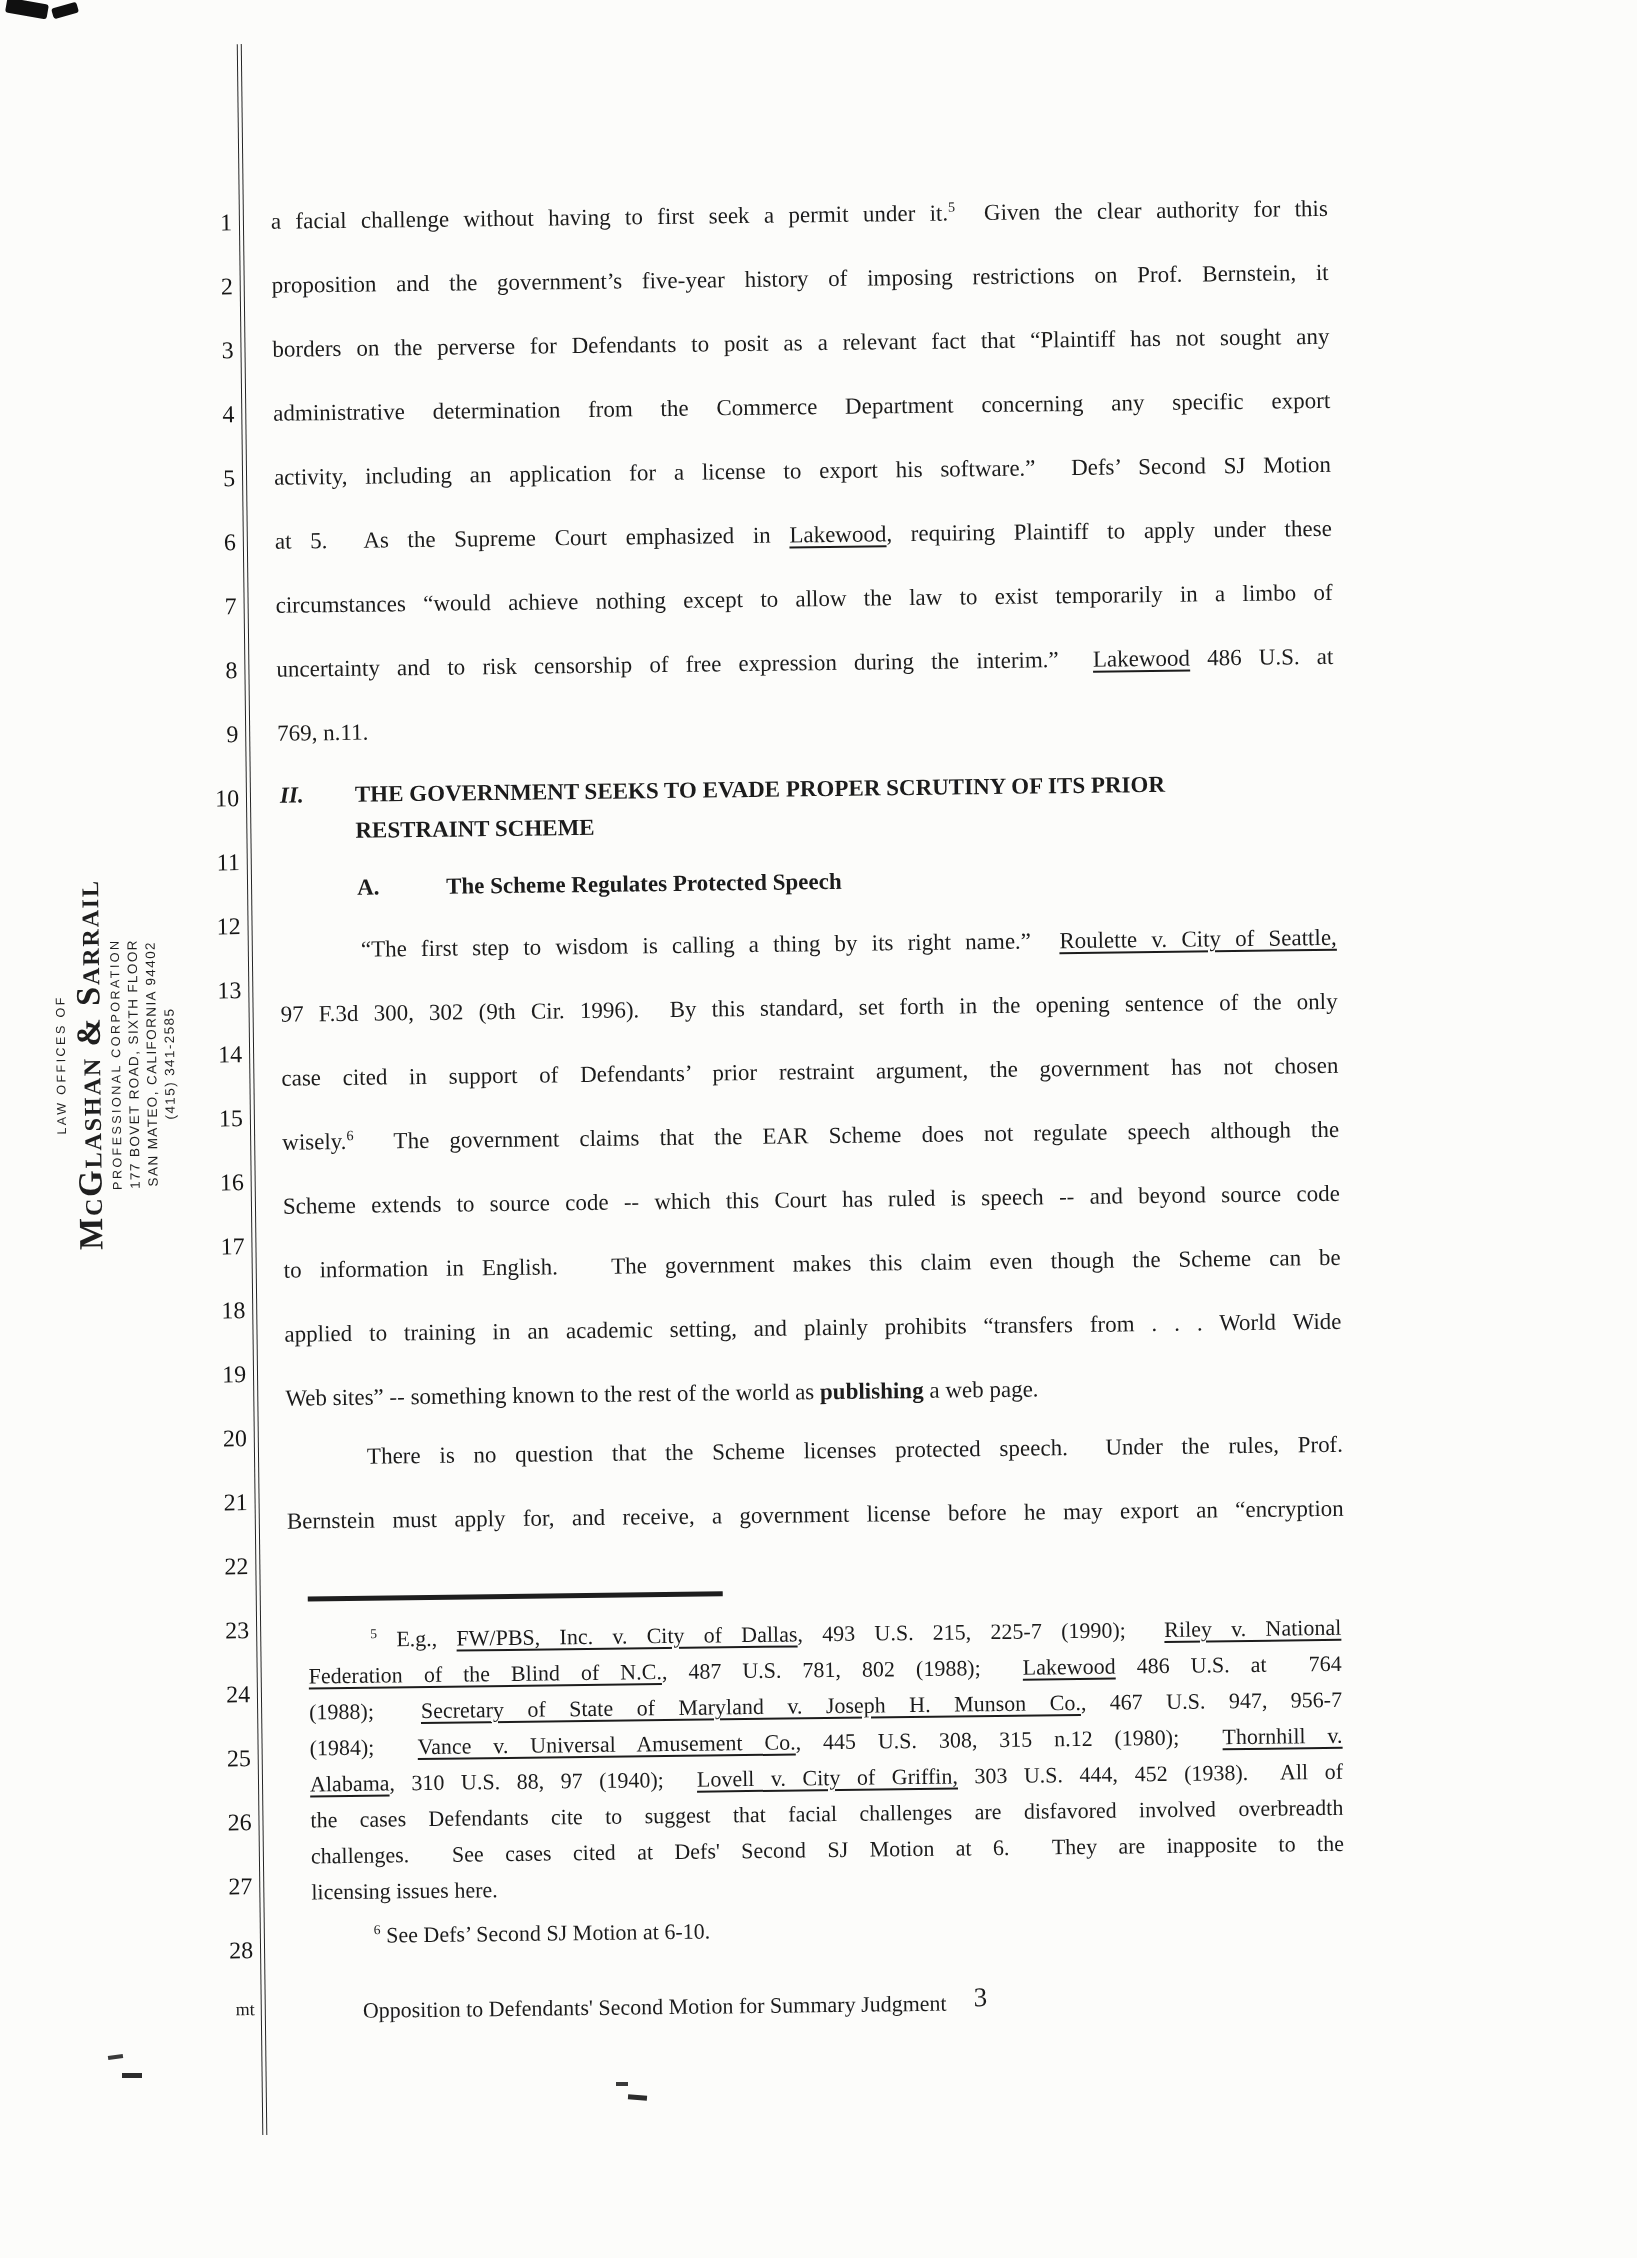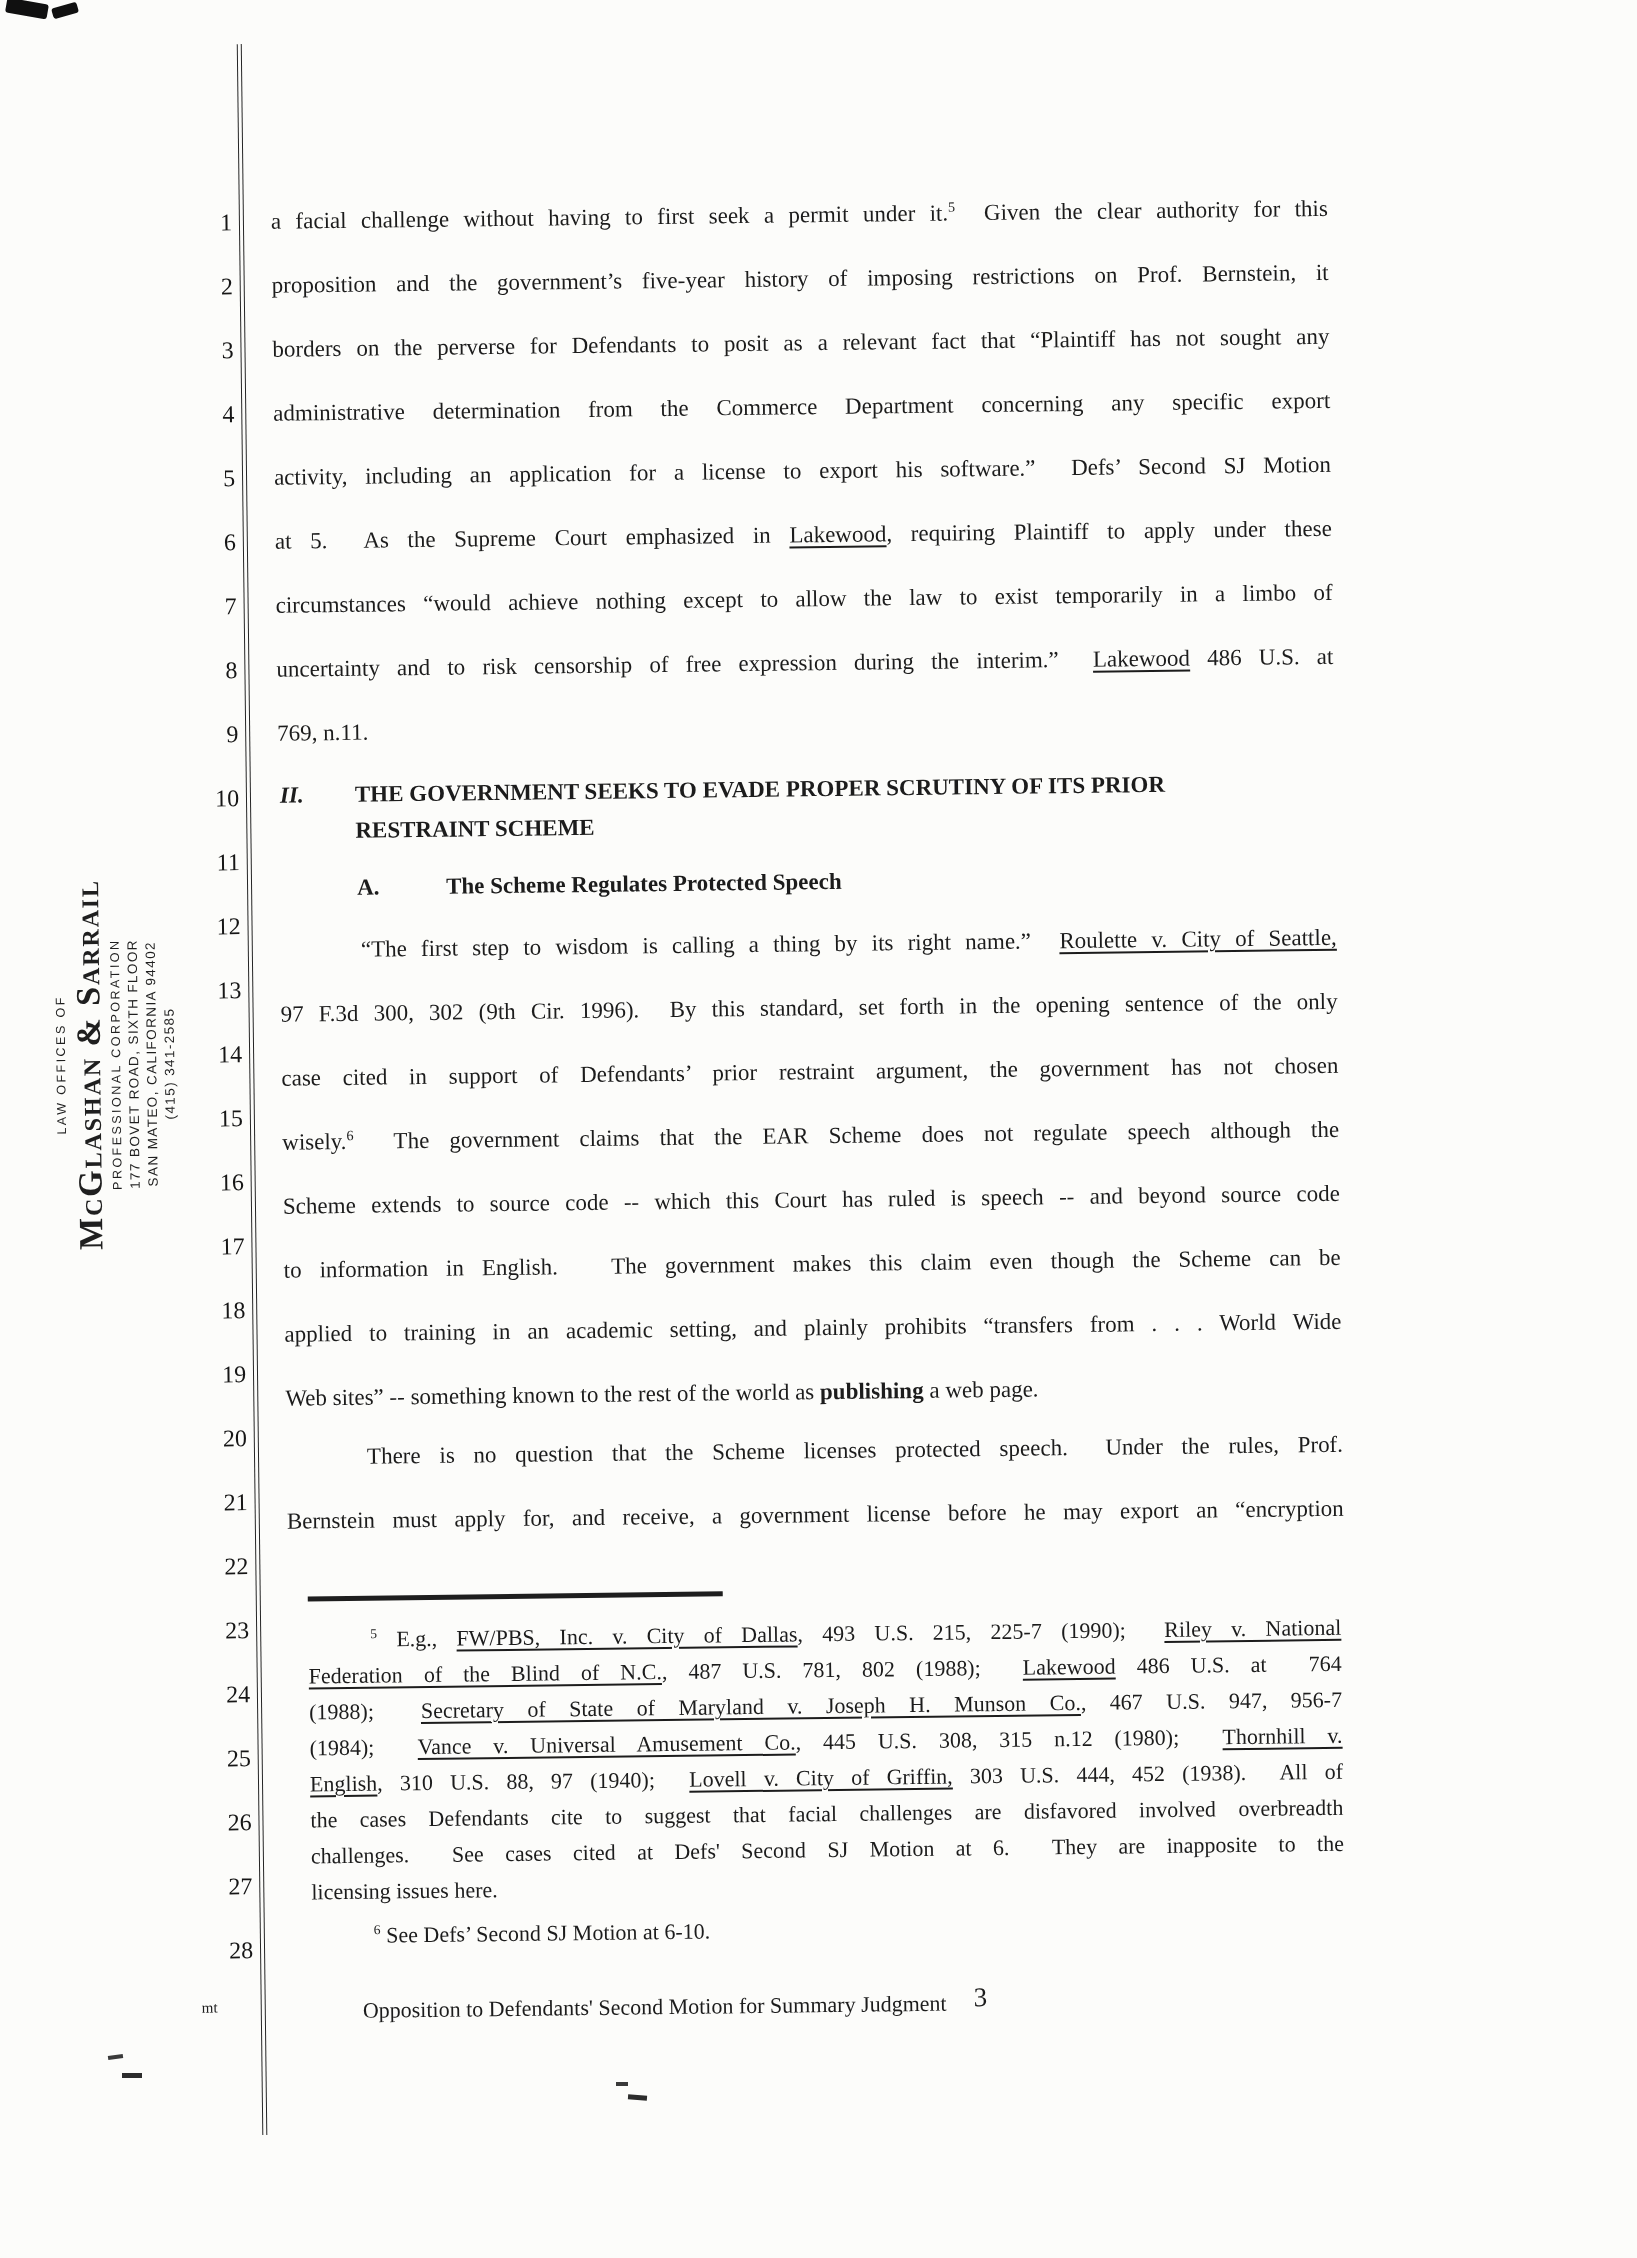--- a/index.html
+++ b/index.html
@@ -44,21 +44,21 @@
   .hArow{position:absolute;left:348px;top:870px;display:flex;font-weight:bold;font-size:23px;line-height:37px;}
   .hAletter{width:89px;}
   
   .fnsep{position:absolute;left:290px;top:1597px;width:415px;height:4.8px;background:#1e1e1e;}
   .fn{position:absolute;left:290px;width:1033px;font-size:22px;}
   .fn .rich-line{line-height:36px;}
   .fn .rich-line:first-child{text-indent:62px;}
   .fn5{top:1623px;}
   .fn6{top:1919px;}
   
-  .footer-initials{position:absolute;left:179px;top:1999px;width:53px;text-align:left;font-size:15px;}
+  .footer-initials{position:absolute;left:179px;top:1999px;width:53px;text-align:right;font-size:18px;}
   .footer-title{position:absolute;left:340px;top:1999px;font-size:22px;}
   .footer-page{position:absolute;left:951px;top:1991px;font-size:27px;}
   
   .artifact{position:absolute;background:#101010;}
   .mark-tl-1{left:5.8px;top:1px;width:42px;height:14.5px;transform:rotate(10deg);border-radius:2.9px;}
   .mark-tl-2{left:52px;top:4.8px;width:26px;height:10.6px;transform:rotate(-16deg);border-radius:2.9px;}
   .mark-bl-1{left:108px;top:2055px;width:15.4px;height:3.9px;background:#3a3a3a;transform:rotate(-8deg);}
   .mark-bl-2{left:122px;top:2073px;width:20px;height:4.8px;background:#2c2c2c;}
   .mark-bc-1{left:616px;top:2082px;width:11.6px;height:3.9px;background:#3a3a3a;}
   .mark-bc-2{left:628px;top:2095px;width:19.3px;height:4.8px;background:#2c2c2c;transform:rotate(4deg);}
@@ -158,21 +158,21 @@
         <div class="rich-line"><span>There is no question that the Scheme licenses protected speech.  Under the rules, Prof.</span></div>
         <div class="rich-line"><span>Bernstein must apply for, and receive, a government license before he may export an “encryption</span></div>
       </div>
 
     <div class="fnsep"></div>
     <div class="fn fn5">
         <div class="rich-line"><sup>5</sup><span> </span><span class="i">E.g.</span><span>, </span><span class="u">FW/PBS, Inc. v. City of Dallas</span><span>, 493 U.S. 215, 225-7 (1990);  </span><span class="u">Riley v. National</span></div>
         <div class="rich-line"><span class="u">Federation of the Blind of N.C.</span><span>, 487 U.S. 781, 802 (1988);  </span><span class="u">Lakewood</span><span> 486 U.S. at  764</span></div>
         <div class="rich-line"><span>(1988);  </span><span class="u">Secretary of State of Maryland v. Joseph H. Munson Co.</span><span>, 467 U.S. 947, 956-7</span></div>
         <div class="rich-line"><span>(1984);  </span><span class="u">Vance v. Universal Amusement Co.</span><span>, 445 U.S. 308, 315 n.12 (1980);  </span><span class="u">Thornhill v.</span></div>
-        <div class="rich-line"><span class="u">English</span><span>, 310 U.S. 88, 97 (1940);  </span><span class="u">Lovell v. City of Griffin,</span><span> 303 U.S. 444, 452 (1938).  All of</span></div>
+        <div class="rich-line"><span class="u">Alabama</span><span>, 310 U.S. 88, 97 (1940);  </span><span class="u">Lovell v. City of Griffin,</span><span> 303 U.S. 444, 452 (1938).  All of</span></div>
         <div class="rich-line"><span>the cases Defendants cite to suggest that facial challenges are disfavored involved overbreadth</span></div>
         <div class="rich-line"><span>challenges.  </span><span class="i">See</span><span> cases cited at Defs' Second SJ Motion at 6.  They are inapposite to the</span></div>
         <div class="rich-line line-end"><span>licensing issues here.</span></div>
       </div>
     <div class="fn fn6">
         <div class="rich-line line-end"><sup>6</sup><span> </span><span class="i">See</span><span> Defs’ Second SJ Motion at 6-10.</span></div>
       </div>
 
     <div class="footer-initials">mt</div>
     <div class="footer-title">Opposition to Defendants' Second Motion for Summary Judgment</div>

